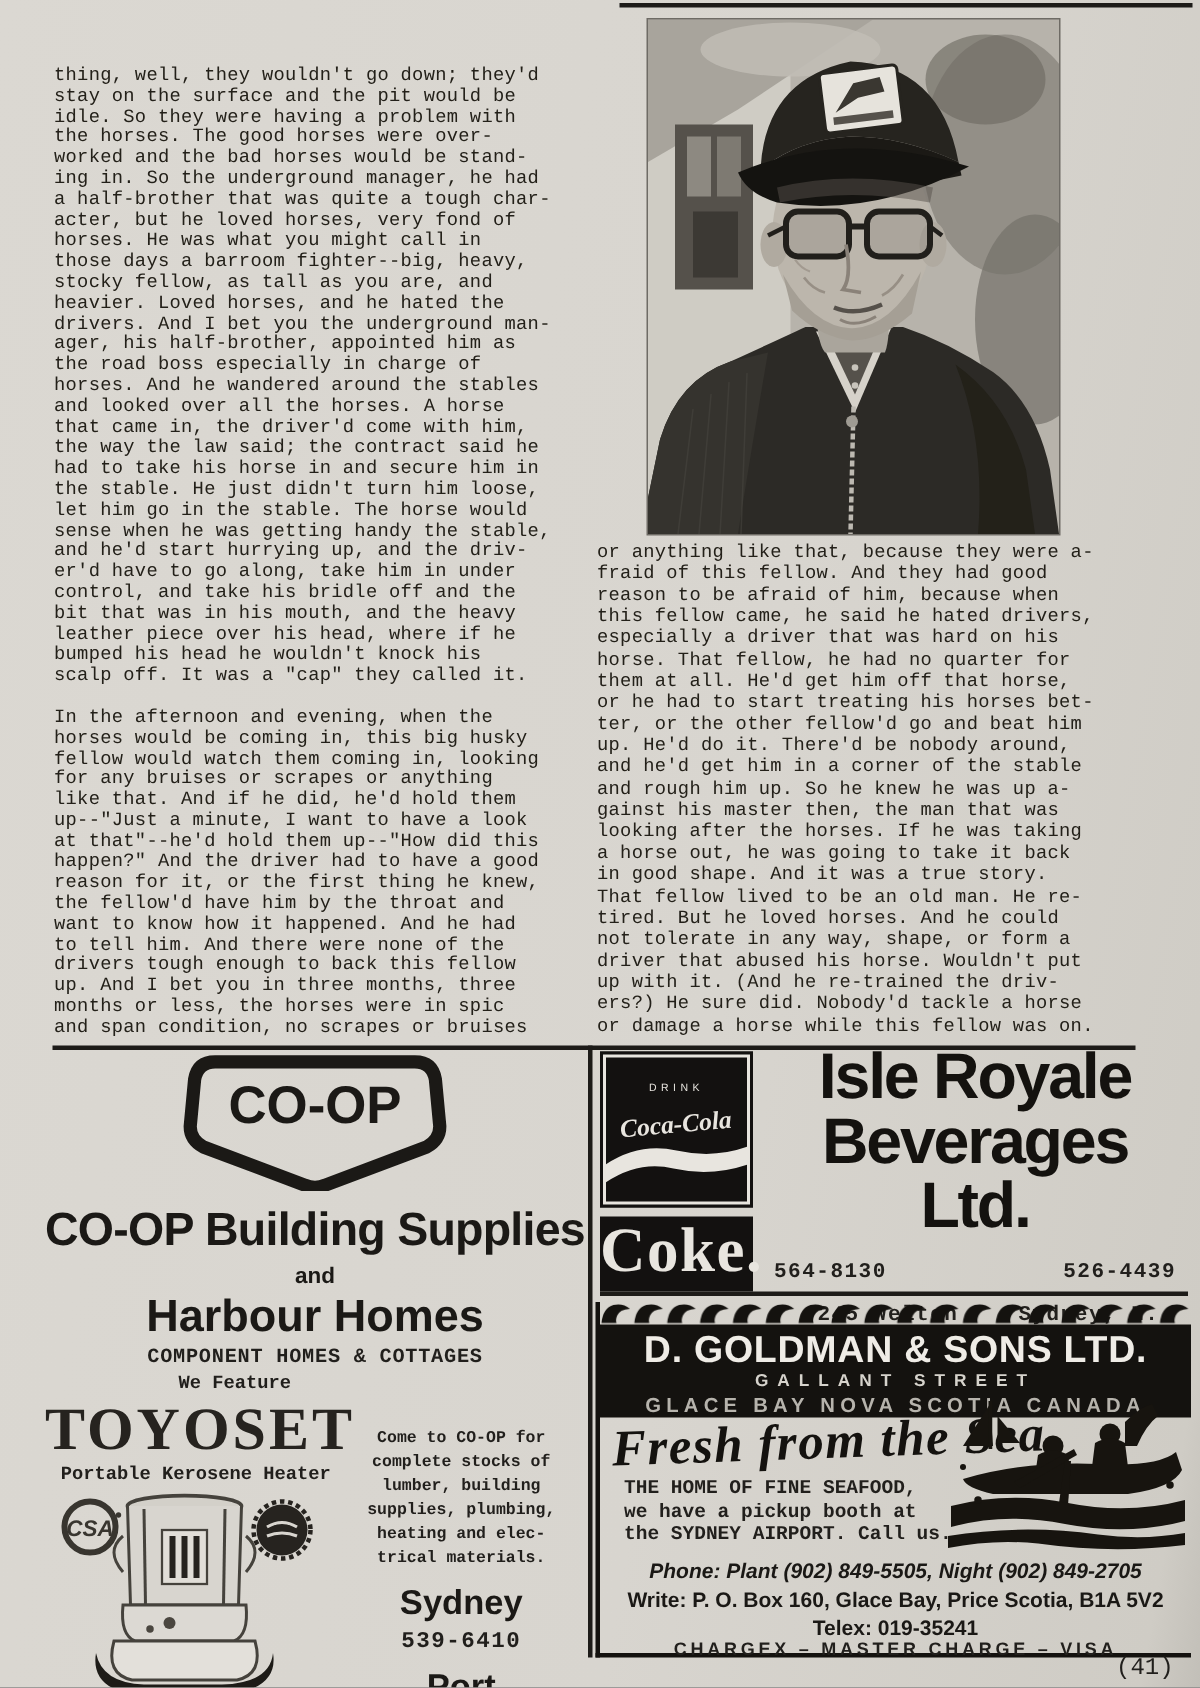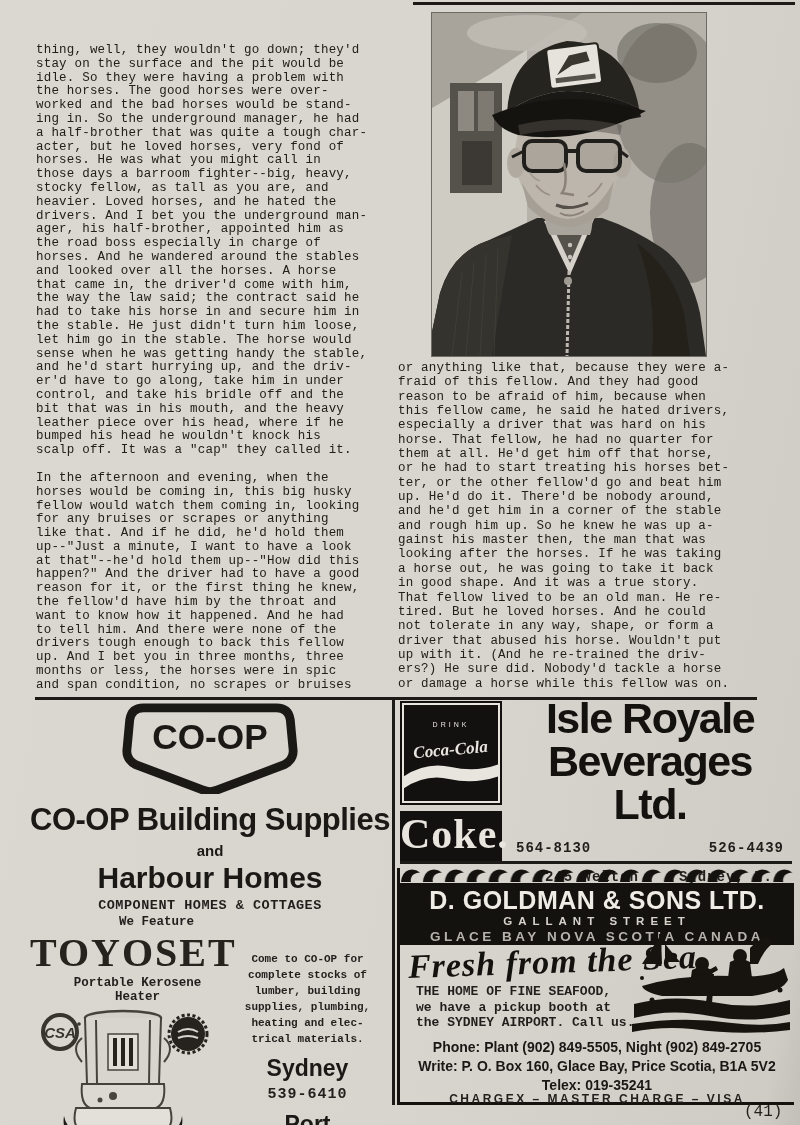--- a/index.html
+++ b/index.html
@@ -211,21 +211,21 @@
     <div class="coop-title center" style="margin-top:8px;">CO-OP Building Supplies</div>
     <div class="coop-and center" style="margin-top:4px;">and</div>
     <div class="coop-sub center" style="margin-top:2px;">Harbour Homes</div>
     <div class="coop-tag center" style="margin-top:3px;">COMPONENT HOMES &amp; COTTAGES</div>
 
     <div style="display:flex; margin-top:2px;">
 
       <div style="width:195px;">
         <div class="kv" style="margin-left:58px;">We Feature</div>
         <div class="toyoset">TOYOSET</div>
-        <div class="kv" style="margin-left:20px;">Portable Kerosene Heater</div>
+        <div class="kv" style="margin-left:6px;">Portable Kerosene Heater</div>
         <svg width="185" height="145" viewBox="0 0 185 145">
 
           <circle cx="30" cy="28" r="17" fill="none" stroke="#38352f" stroke-width="4"></circle>
           <text x="30" y="34" text-anchor="middle" font-family="Liberation Sans,sans-serif" font-style="italic" font-weight="bold" font-size="15" fill="#38352f">CSA</text>
           <circle cx="49" cy="20" r="1.8" fill="#38352f"></circle>
 
           <circle cx="158" cy="30" r="17" fill="#26231f"></circle>
           <circle cx="158" cy="30" r="19" fill="none" stroke="#26231f" stroke-width="3" stroke-dasharray="3 2.5"></circle>
           <path d="M148,28 Q158,22 168,28" stroke="#d8d5cf" stroke-width="2" fill="none"></path>
           <path d="M148,34 Q158,30 168,34" stroke="#d8d5cf" stroke-width="2" fill="none"></path>
@@ -334,21 +334,21 @@
         <path d="M44,58 L84,36 L86,40 L48,62 Z"></path>
         <path d="M74,72 L78,44 L82,44 L80,74 Z"></path>
         <path d="M2,74 Q40,64 80,72 Q120,80 158,70 L158,84 Q120,94 78,86 Q38,78 2,88 Z"></path>
         <path d="M0,94 Q50,86 100,93 Q130,97 158,92 L158,100 Q110,106 60,99 Q30,96 0,102 Z"></path>
         <circle cx="20" cy="70" r="2.5"></circle>
           <circle cx="148" cy="60" r="2.5"></circle>
           <circle cx="10" cy="48" r="2"></circle>
       </g>
     </svg>
 
-    <div class="abs gold-line" style="top:171px;">Phone: Plant (902) 849-5505, Night (902) 849-2705</div>
+    <div class="abs gold-line" style="top:171px;font-style:italic;">Phone: Plant (902) 849-5505, Night (902) 849-2705</div>
     <div class="abs gold-line" style="top:190px;">Write: P. O. Box 160, Glace Bay, Price Scotia, B1A 5V2</div>
     <div class="abs gold-line" style="top:209px;">Telex: 019-35241</div>
     <div class="abs gold-cards" style="top:224px;">CHARGEX – MASTER CHARGE – VISA</div>
   </div>
 
   <div class="abs pgnum" style="left:744px; top:1103px;">(41)</div>
 
 </div>
 
 </body></html>

